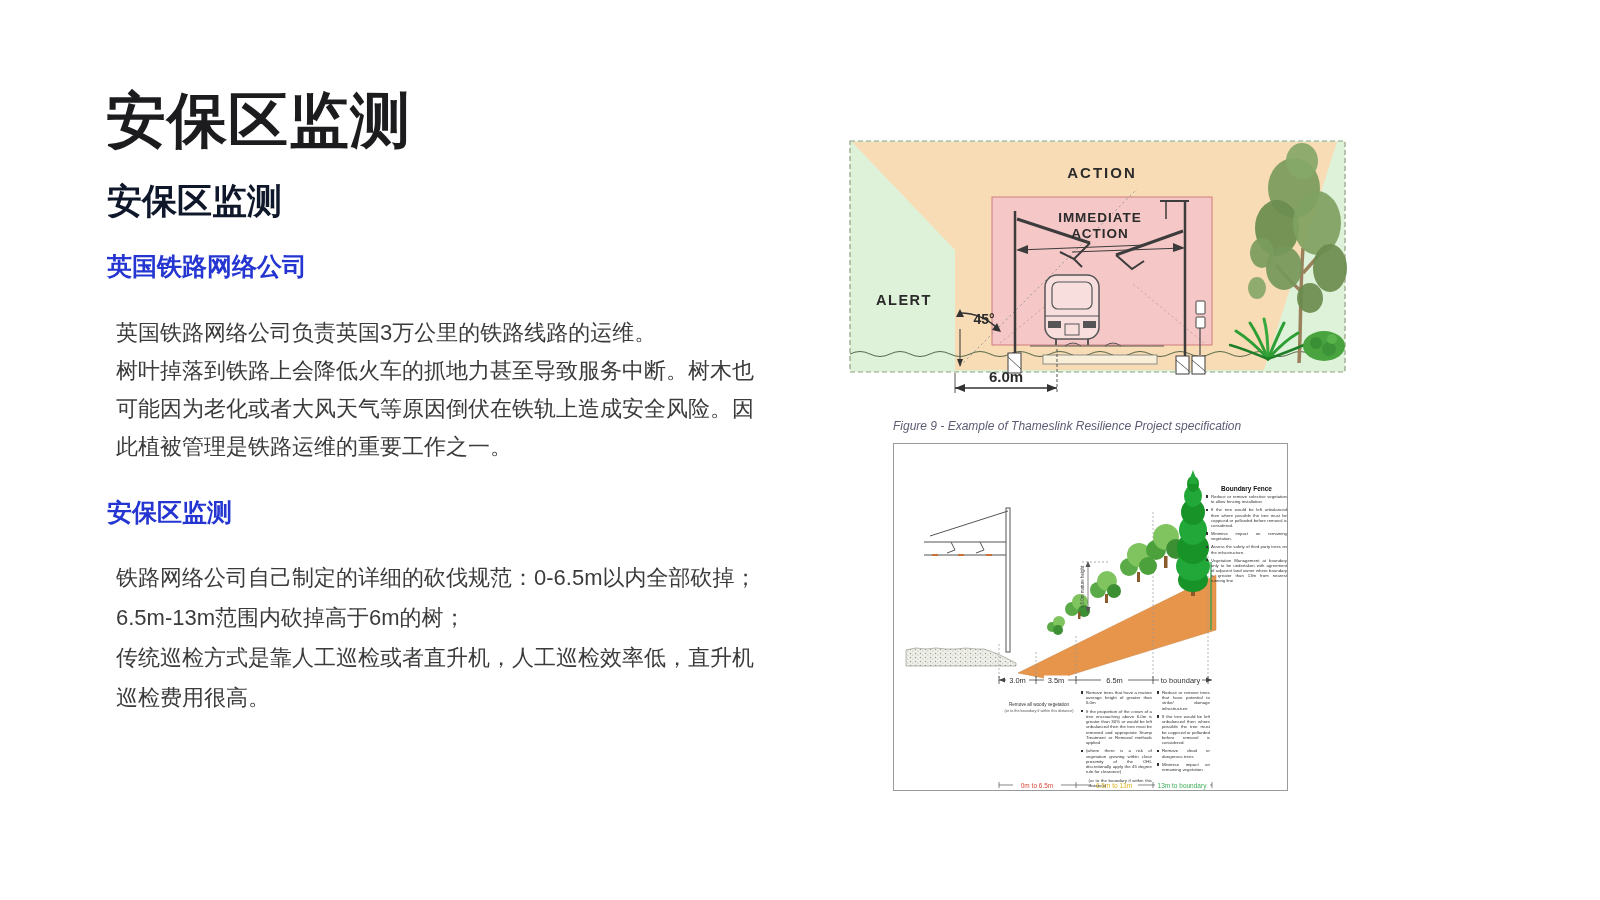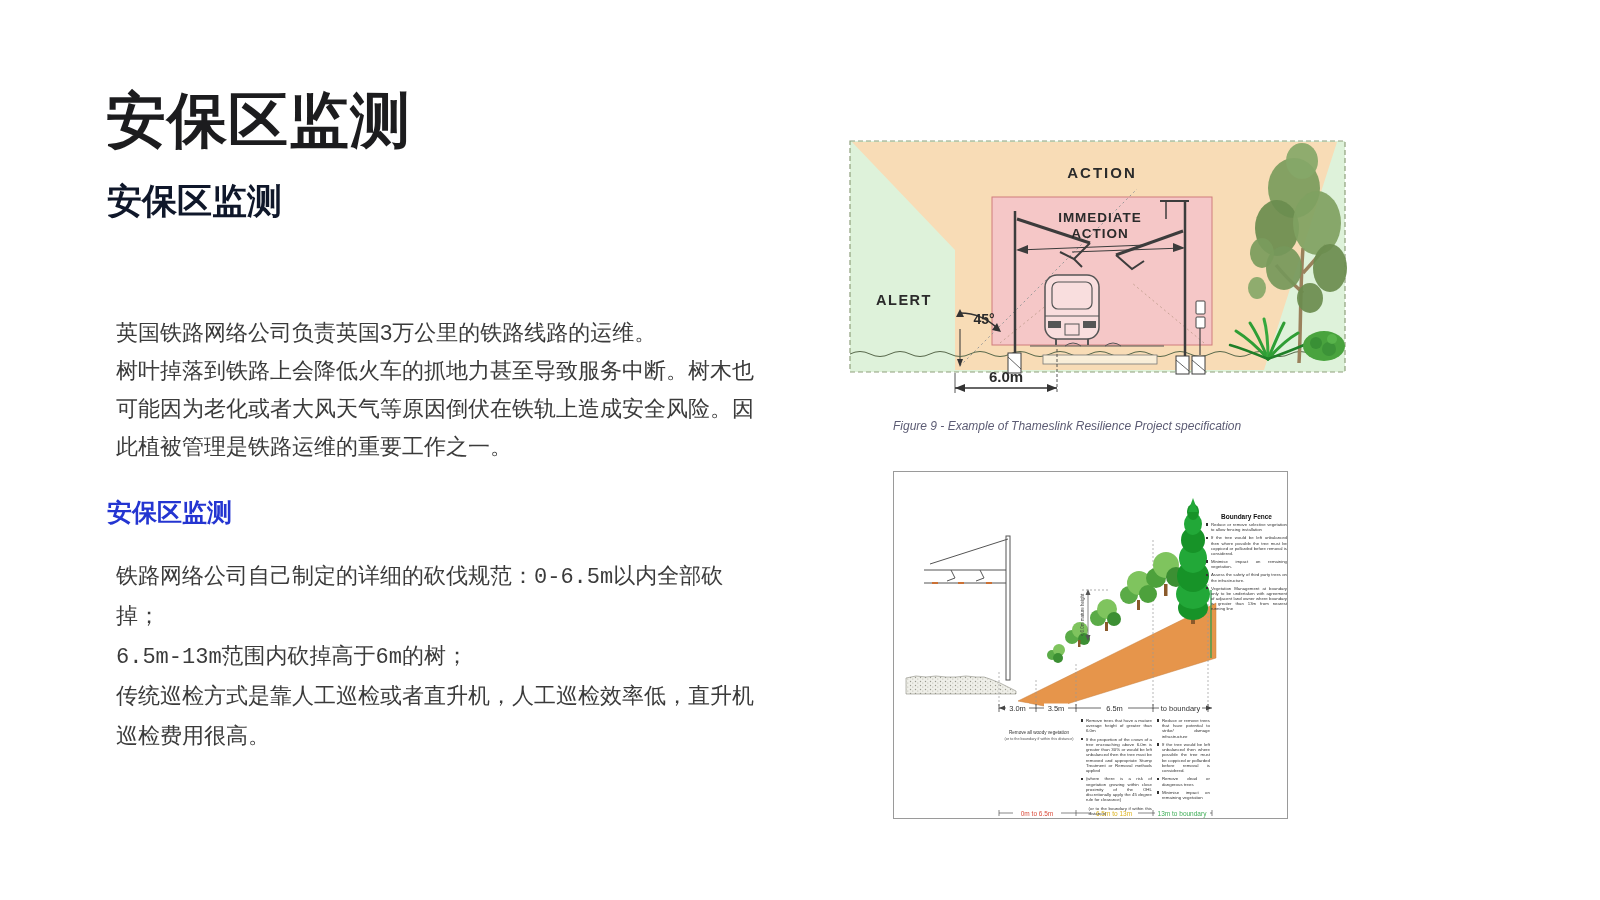--- a/index.html
+++ b/index.html
@@ -11,29 +11,29 @@
   .title    { position:absolute; left:106px; top:88px;  font-size:60px; line-height:1.1;
               font-weight:800; color:#1c1c1e; letter-spacing:1px; }
   .subtitle { position:absolute; left:107px; top:178px; font-size:35px;
               font-weight:700; color:#0f172a; }
   .sec-h    { position:absolute; font-size:25px; font-weight:700; color:#2435d1; }
   .sec-h.h1 { left:107px; top:250px; }
   .sec-h.h2 { left:107px; top:496px; }
   .para     { position:absolute; width:645px; font-size:22px; line-height:38px;
               color:#3b3b3b; white-space:pre-line; }
   .para.p1  { left:116px; top:314px; }
-  .para.p2  { left:116px; top:558px; line-height:40px;font-family:Liberation Mono, monospace; }
+  .para.p2  { left:116px; top:558px; line-height:40px; }
 
   
   .fig1 { position:absolute; left:832px; top:133px; width:515px; height:260px;text-align:right; }
   .fig1 svg, .fig2 svg { position:absolute; left:0; top:0; }
   .fig-caption { position:absolute; left:893px; top:419px; font-size:12px; font-style:italic;
                  color:#5c5c74; }
   .fig2 { position:absolute; left:893px; top:443px; width:395px; height:348px;
-          background:#fff; border:1px solid #9a9a9a;margin-top:28px; }
+          background:#fff; border:1px solid #9a9a9a; }
 
   
   .f2-col  { position:absolute; color:#333; z-index:2; }
   .f2-col1 { left:110px; top:258px; width:70px; text-align:center; font-size:4.6px; line-height:5.6px; }
   .f2-sub  { font-size:3.8px; line-height:4.6px; color:#555; margin-top:1px; }
   .f2-col2 { left:187px; top:246px; width:71px; font-size:4.4px; line-height:5.2px; text-align:justify; }
   .f2-col3 { left:263px; top:246px; width:53px; font-size:4.4px; line-height:5.2px; text-align:justify; }
   .bf      { left:312px; top:42px;  width:81px; font-size:4.3px; line-height:5.1px; text-align:justify; }
   .bf-h    { font-size:6.5px; font-weight:700; color:#101010; text-align:center; margin-bottom:3px; }
   .bullet  { display:flex; gap:2.5px; margin-bottom:3.2px; }
@@ -41,20 +41,21 @@
   .bullet.note { padding-left:5px; }
   .bullet.note .mk { visibility:hidden; width:0; }
 </style>
 </head>
 <body>
 
 <div class="slide">
 
   <div class="title">安保区监测</div>
   <div class="subtitle">安保区监测</div>
+  <div class="sec-h h1">英国铁路网络公司</div>
   <div class="para p1">英国铁路网络公司负责英国3万公里的铁路线路的运维。
 树叶掉落到铁路上会降低火车的抓地力甚至导致服务中断。树木也可能因为老化或者大风天气等原因倒伏在铁轨上造成安全风险。因此植被管理是铁路运维的重要工作之一。</div>
   <div class="sec-h h2">安保区监测</div>
   <div class="para p2">铁路网络公司自己制定的详细的砍伐规范：0-6.5m以内全部砍掉；
 6.5m-13m范围内砍掉高于6m的树；
 传统巡检方式是靠人工巡检或者直升机，人工巡检效率低，直升机巡检费用很高。</div>
 
   <div class="fig1">
     <svg width="515" height="260" viewBox="0 0 515 260">
 

